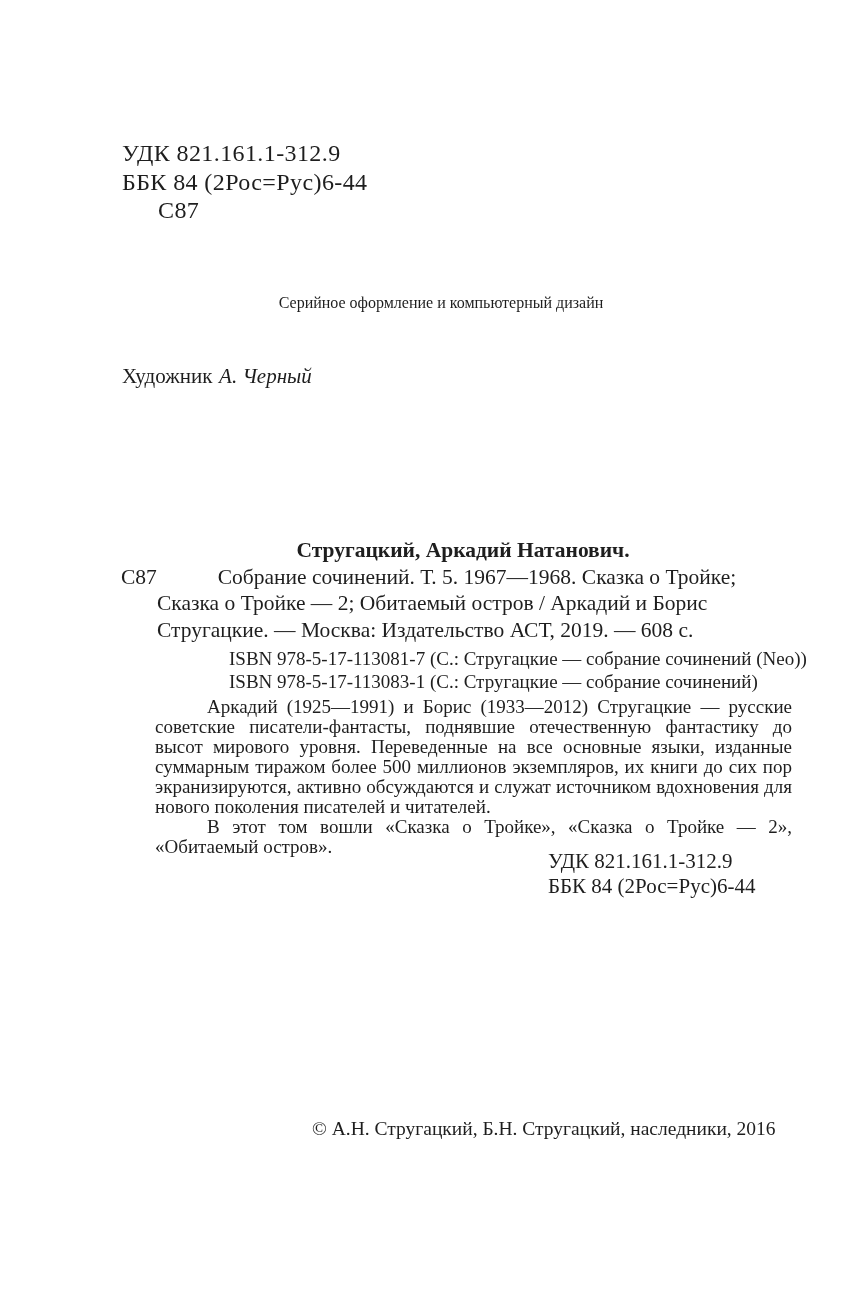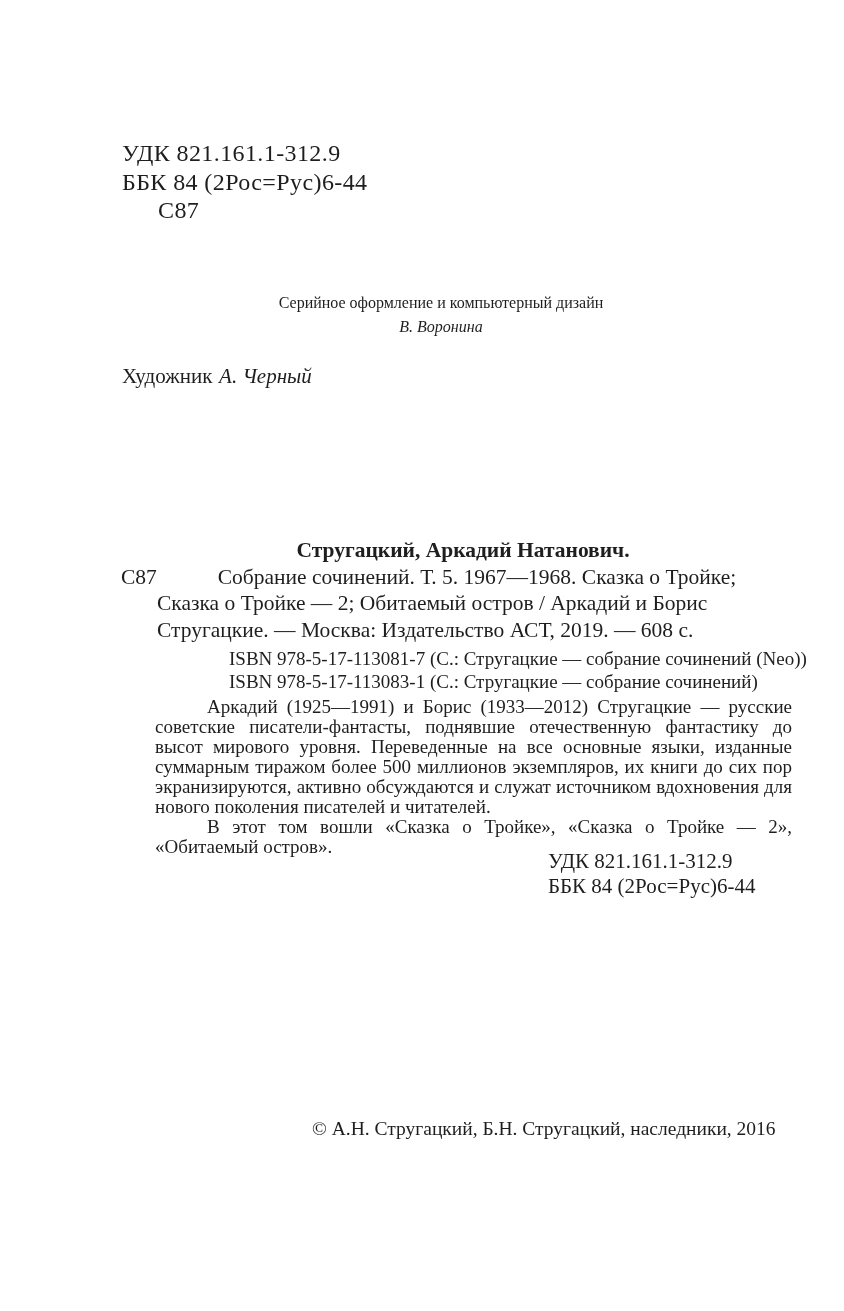--- a/index.html
+++ b/index.html
@@ -115,21 +115,20 @@
 <div class="page">
 
   <div class="abs udk-top">
     <div>УДК 821.161.1-312.9</div>
     <div>ББК 84 (2Рос=Рус)6-44</div>
     <div class="author-sign">С87</div>
   </div>
 
   <div class="abs credits-design">
     <div>Серийное оформление и компьютерный дизайн</div>
-    <div class="italic">В. Воронина</div>
   </div>
 
   <div class="abs credits-artist">
     <span>Художник</span><span class="italic name-gap">А. Черный</span>
   </div>
 
   <div class="abs catalog">
     <div class="cat-heading">Стругацкий, Аркадий Натанович.</div>
     <div class="cat-entry">
       <span class="cat-code">С87</span>

